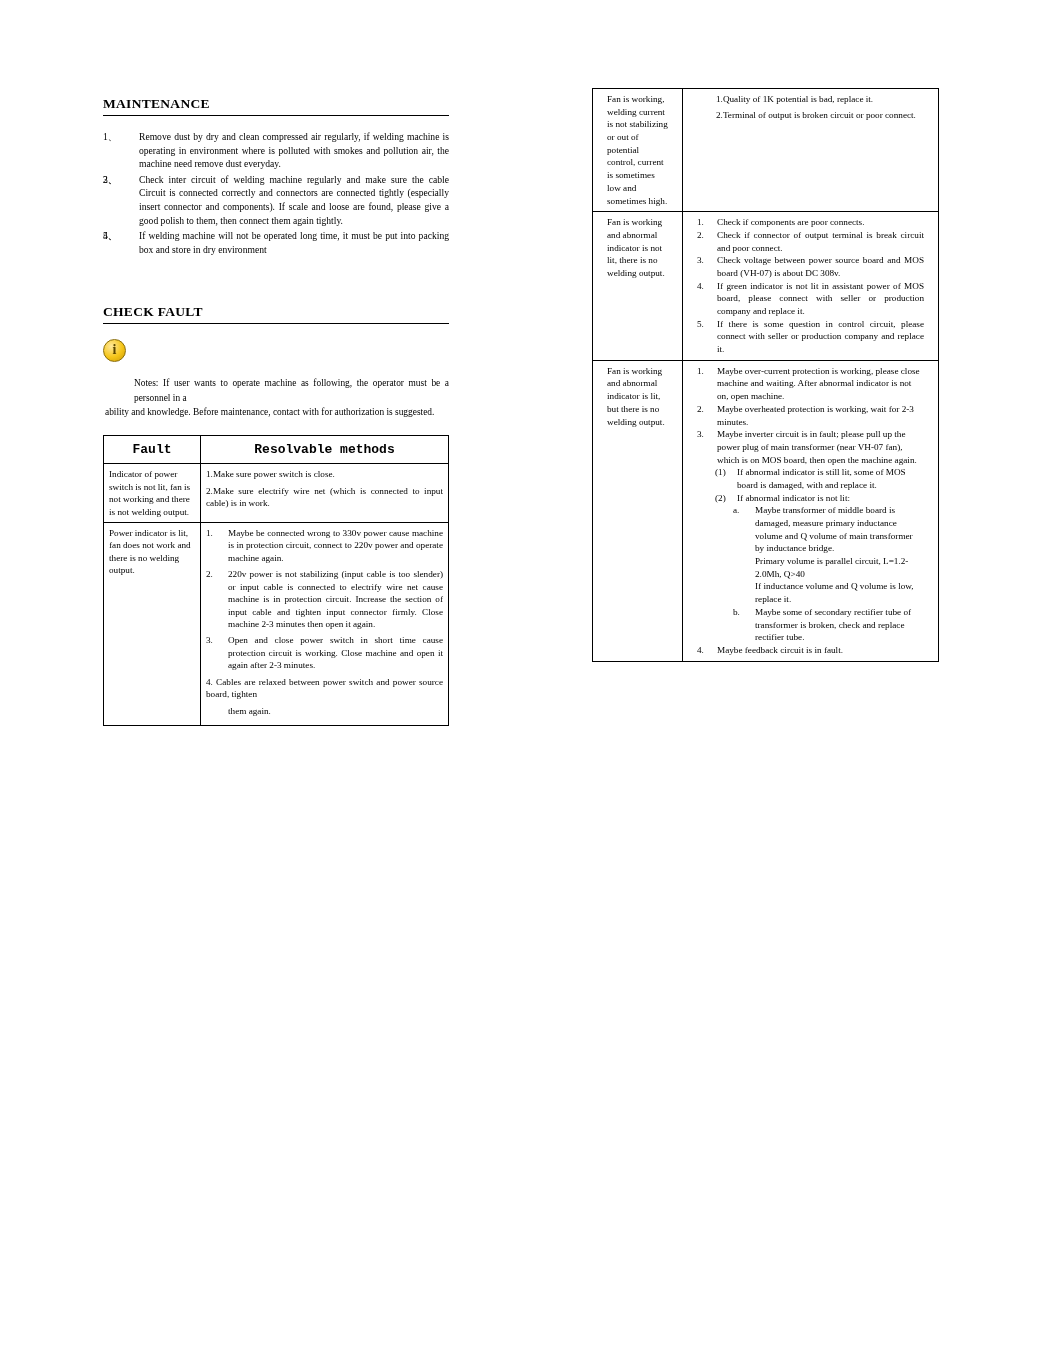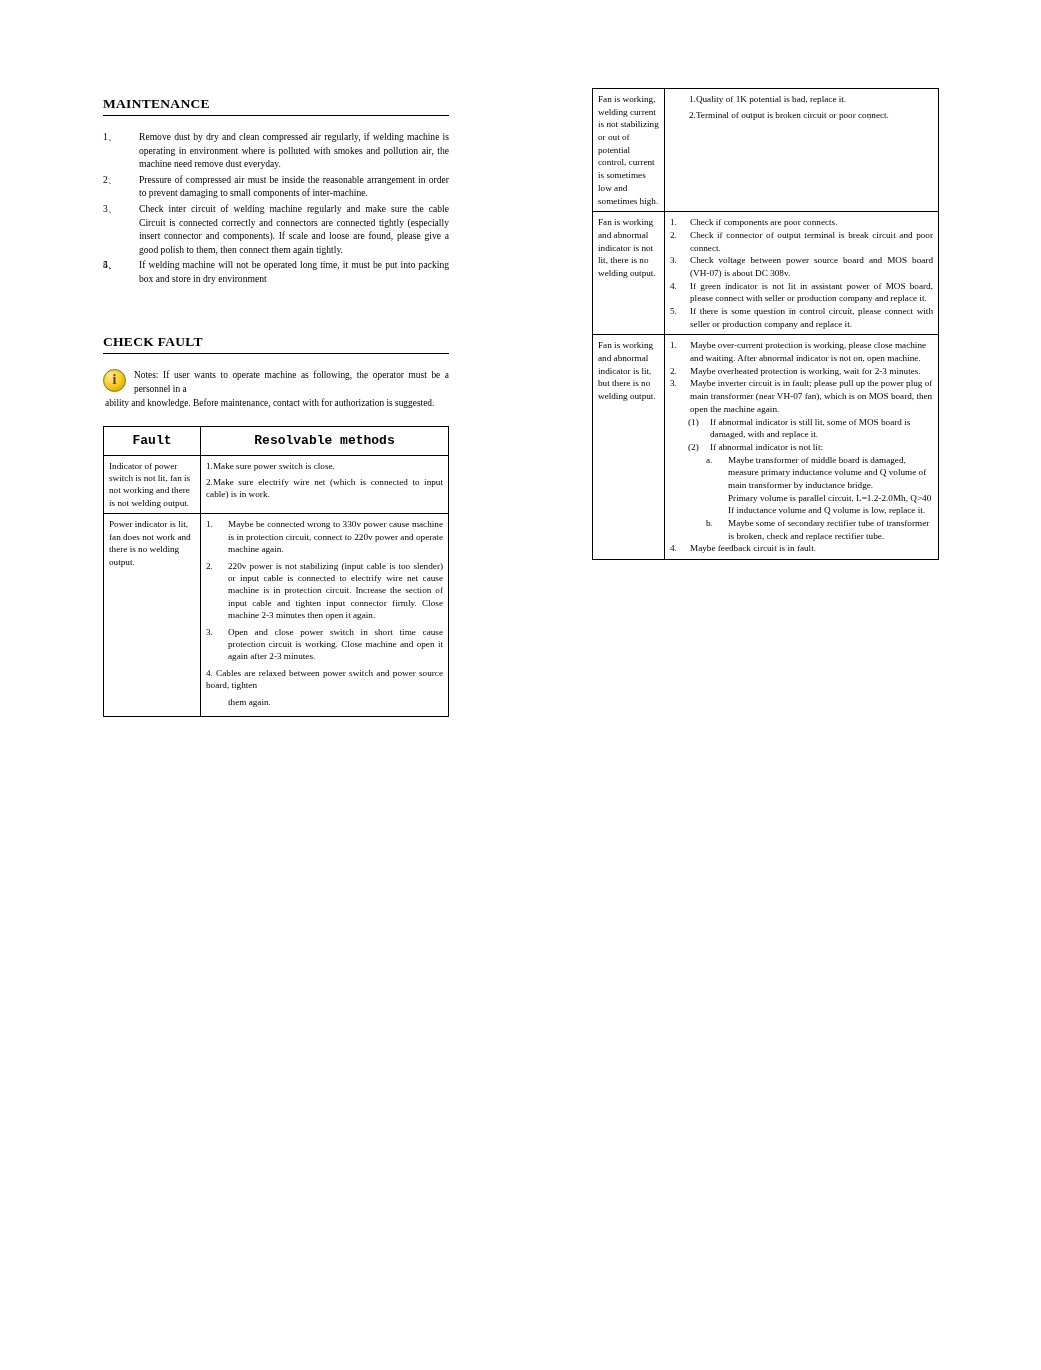--- a/index.html
+++ b/index.html
@@ -93,21 +93,21 @@
     font-family: "Liberation Serif", serif;
     font-weight: bold;
     font-size: 14px;
     line-height: 20px;
     text-align: center;
     margin-right: 8px;
     margin-top: 1px;
   }
   .notes-text { flex: 1 1 auto; }
   .notes-text .ind { display: block; }
-  .notes-text .ind1 { margin-left: 0; }
+  .notes-text .ind1 { margin-left: 0; margin-top: 38px; }
 
   
   table.fault {
     border-collapse: collapse;
     width: 100%;
     margin-top: 16px;
     table-layout: fixed;
   }
   table.fault td, table.fault th {
     border: 1px solid #000;
@@ -148,21 +148,21 @@
 
   
   table.fault2 {
     border-collapse: collapse;
     width: 100%;
     table-layout: fixed;
   }
   table.fault2 td {
     border: 1px solid #000;
     vertical-align: top;
-    padding: 4px 5px;
+    padding: 4px 14px;
     font-size: 9.2px;
     line-height: 1.38;
   }
   .col-fault2 { width: 61px; }
   .td-mid { vertical-align: middle; }
   .hang {
     position: relative;
     padding-left: 20px;
   }
   .hang .n {
@@ -192,21 +192,20 @@
     <h2 class="section-title">MAINTENANCE</h2>
     <div class="rule"></div>
 
     <ol class="maint">
       <li>
         <span class="num">1、</span>
         <span class="txt">Remove dust by dry and clean compressed air regularly, if welding machine is operating in environment where is polluted with smokes and pollution air, the machine need remove dust everyday.</span>
       </li>
       <li>
         <span class="num">2、</span>
-        <span class="txt">Pressure of compressed air must be inside the reasonable arrangement in order to prevent damaging to small components of inter-machine.</span>
       </li>
       <li>
         <span class="num">3、</span>
         <span class="txt">Check inter circuit of welding machine regularly and make sure the cable Circuit is connected correctly and connectors are connected tightly (especially insert connector and components). If scale and loose are found, please give a good polish to them, then connect them again tightly.</span>
       </li>
       <li>
         <span class="num">4、</span>
       </li>
       <li>
         <span class="num">5、</span>

